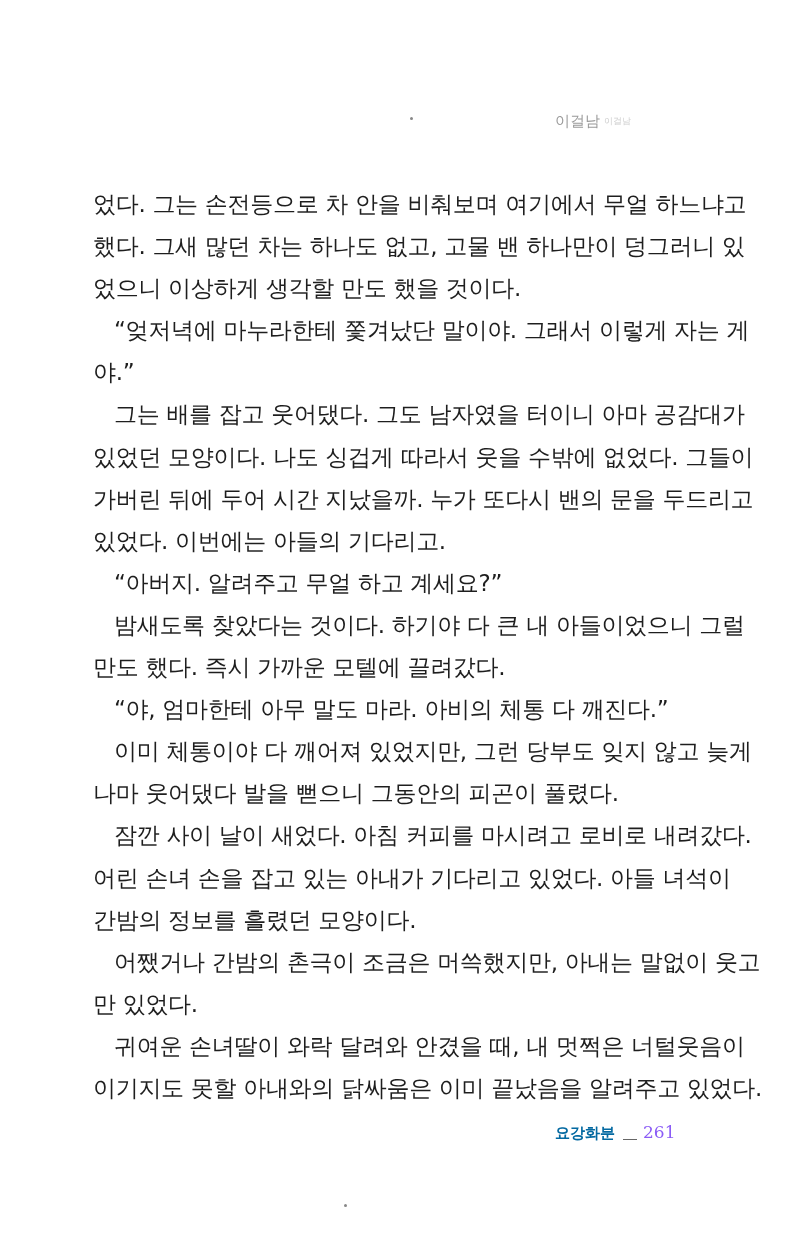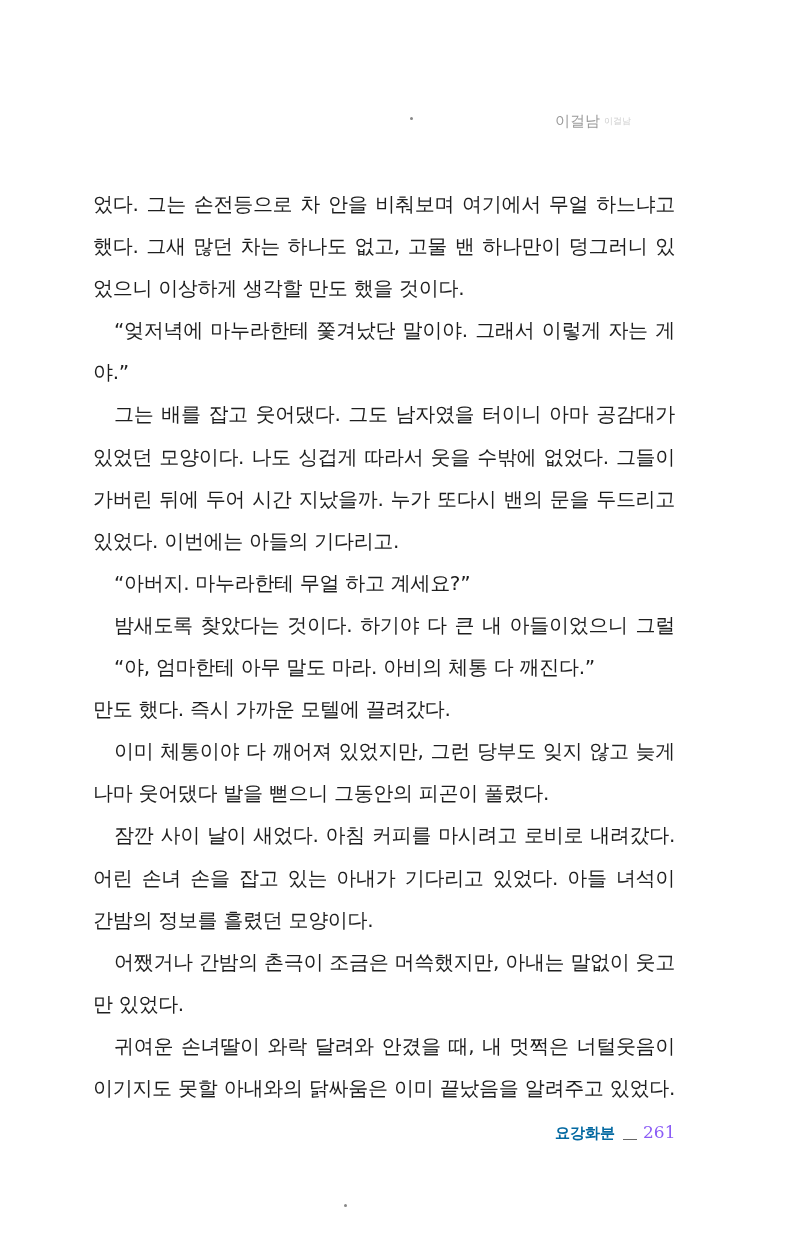--- a/index.html
+++ b/index.html
@@ -39,21 +39,21 @@
     }
     .body-text {
       position: absolute;
       left: 93px;
       top: 183px;
       width: 582px;
     }
     .line {
       height: 42.1px;
       line-height: 42.1px;
-      font-size: 20px;
+      font-size: 23px;
       white-space: nowrap;
       text-align: justify;
       text-align-last: justify;
       letter-spacing: -0.3px;
     }
     .line.last {
       text-align-last: left;
     }
     .line.indent {
       padding-left: 21px;
@@ -94,24 +94,24 @@
 <div class="body-text" id="body-text">
     <div class="line">었다. 그는 손전등으로 차 안을 비춰보며 여기에서 무얼 하느냐고</div>
     <div class="line">했다. 그새 많던 차는 하나도 없고, 고물 밴 하나만이 덩그러니 있</div>
     <div class="line last">었으니 이상하게 생각할 만도 했을 것이다.</div>
     <div class="line indent">“엊저녁에 마누라한테 쫓겨났단 말이야. 그래서 이렇게 자는 게</div>
     <div class="line last">야.”</div>
     <div class="line indent">그는 배를 잡고 웃어댔다. 그도 남자였을 터이니 아마 공감대가</div>
     <div class="line">있었던 모양이다. 나도 싱겁게 따라서 웃을 수밖에 없었다. 그들이</div>
     <div class="line">가버린 뒤에 두어 시간 지났을까. 누가 또다시 밴의 문을 두드리고</div>
     <div class="line last">있었다. 이번에는 아들의 기다리고.</div>
-    <div class="line indent last">“아버지. 마누라한테 무얼 하고 계세요?”</div>
+    <div class="line indent last">“아버지. 알려주고 무얼 하고 계세요?”</div>
     <div class="line indent">밤새도록 찾았다는 것이다. 하기야 다 큰 내 아들이었으니 그럴</div>
+    <div class="line last">만도 했다. 즉시 가까운 모텔에 끌려갔다.</div>
     <div class="line indent last">“야, 엄마한테 아무 말도 마라. 아비의 체통 다 깨진다.”</div>
-    <div class="line last">만도 했다. 즉시 가까운 모텔에 끌려갔다.</div>
     <div class="line indent">이미 체통이야 다 깨어져 있었지만, 그런 당부도 잊지 않고 늦게</div>
     <div class="line last">나마 웃어댔다 발을 뻗으니 그동안의 피곤이 풀렸다.</div>
     <div class="line indent">잠깐 사이 날이 새었다. 아침 커피를 마시려고 로비로 내려갔다.</div>
     <div class="line">어린 손녀 손을 잡고 있는 아내가 기다리고 있었다. 아들 녀석이</div>
     <div class="line last">간밤의 정보를 흘렸던 모양이다.</div>
     <div class="line indent">어쨌거나 간밤의 촌극이 조금은 머쓱했지만, 아내는 말없이 웃고</div>
     <div class="line last">만 있었다.</div>
     <div class="line indent">귀여운 손녀딸이 와락 달려와 안겼을 때, 내 멋쩍은 너털웃음이</div>
     <div class="line">이기지도 못할 아내와의 닭싸움은 이미 끝났음을 알려주고 있었다.</div>
   </div>

